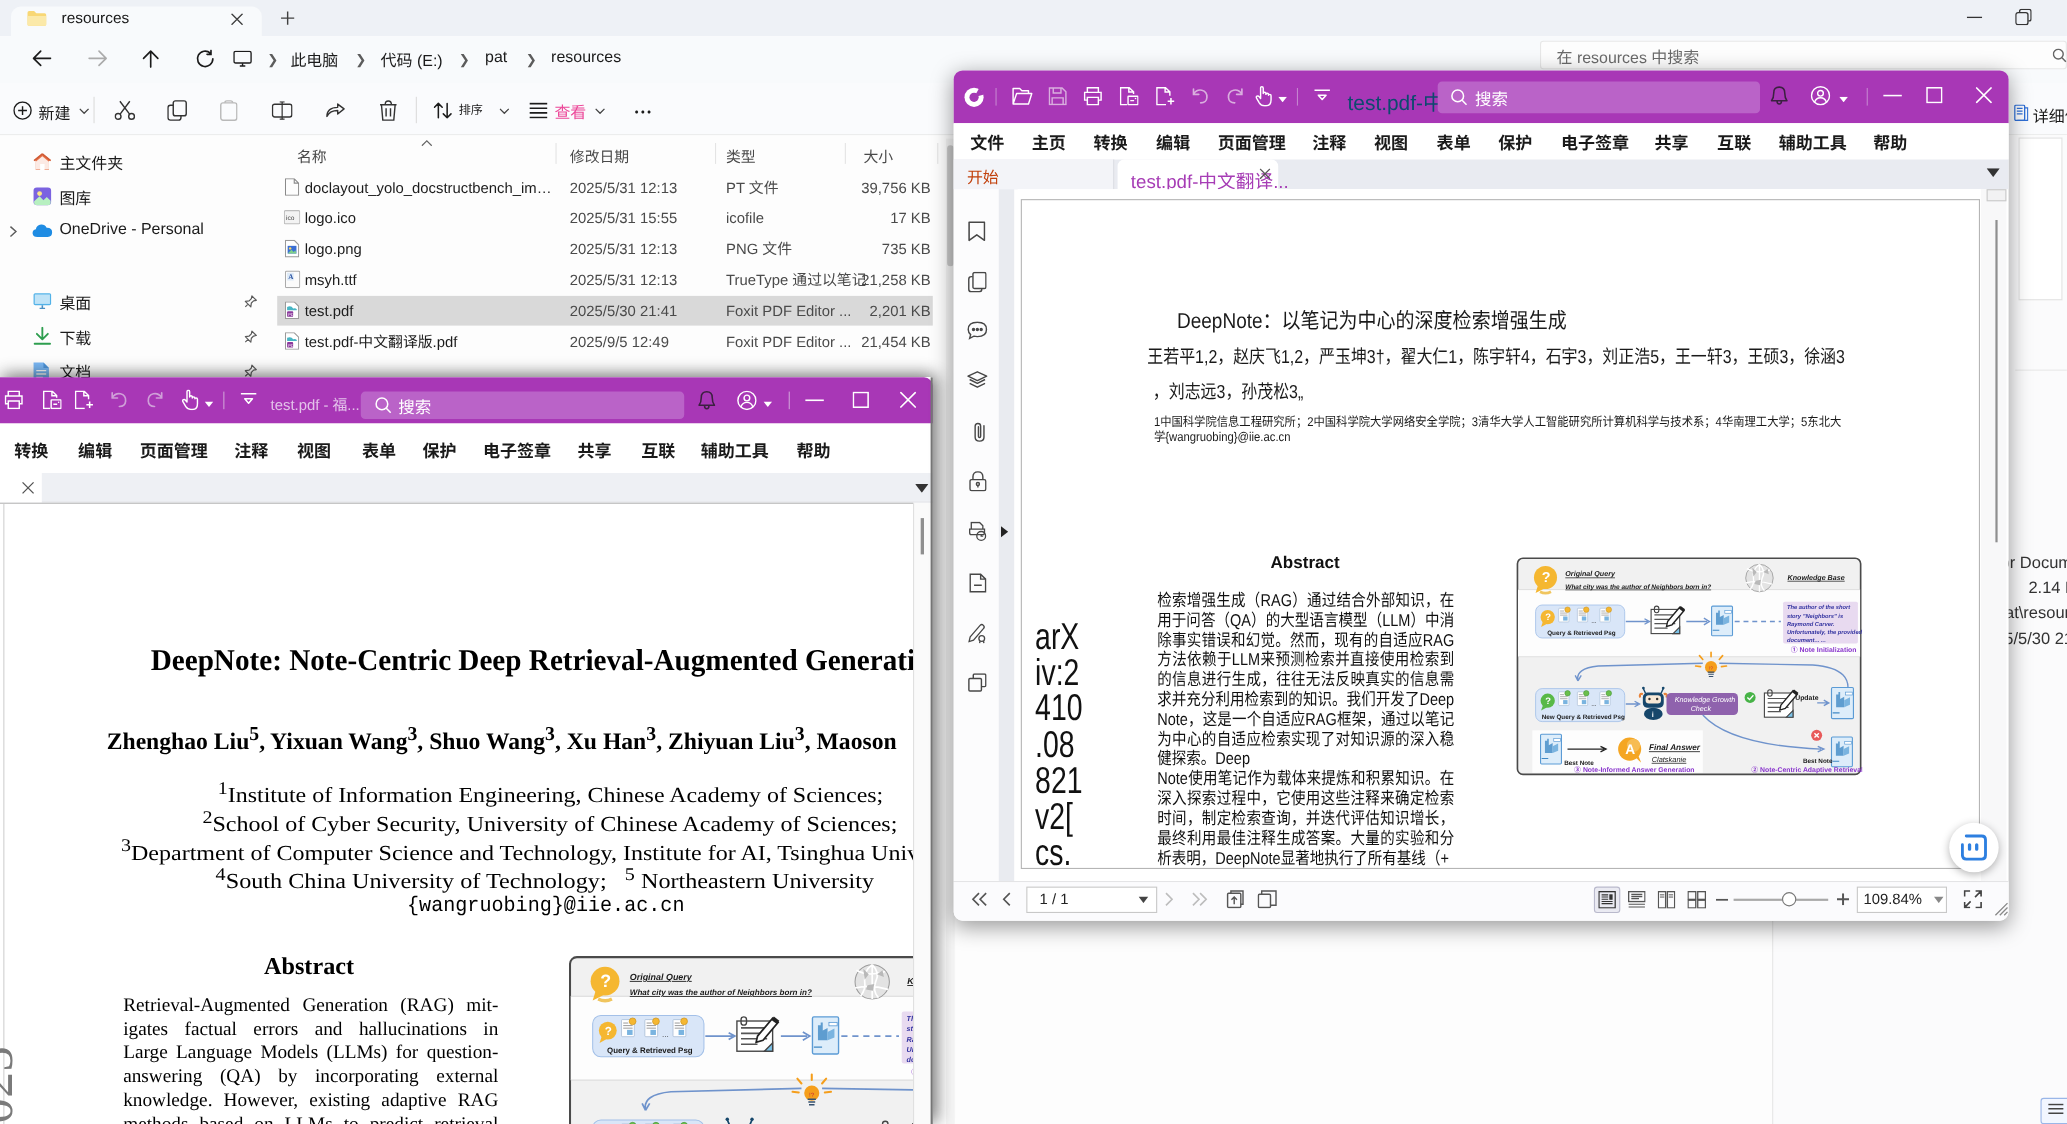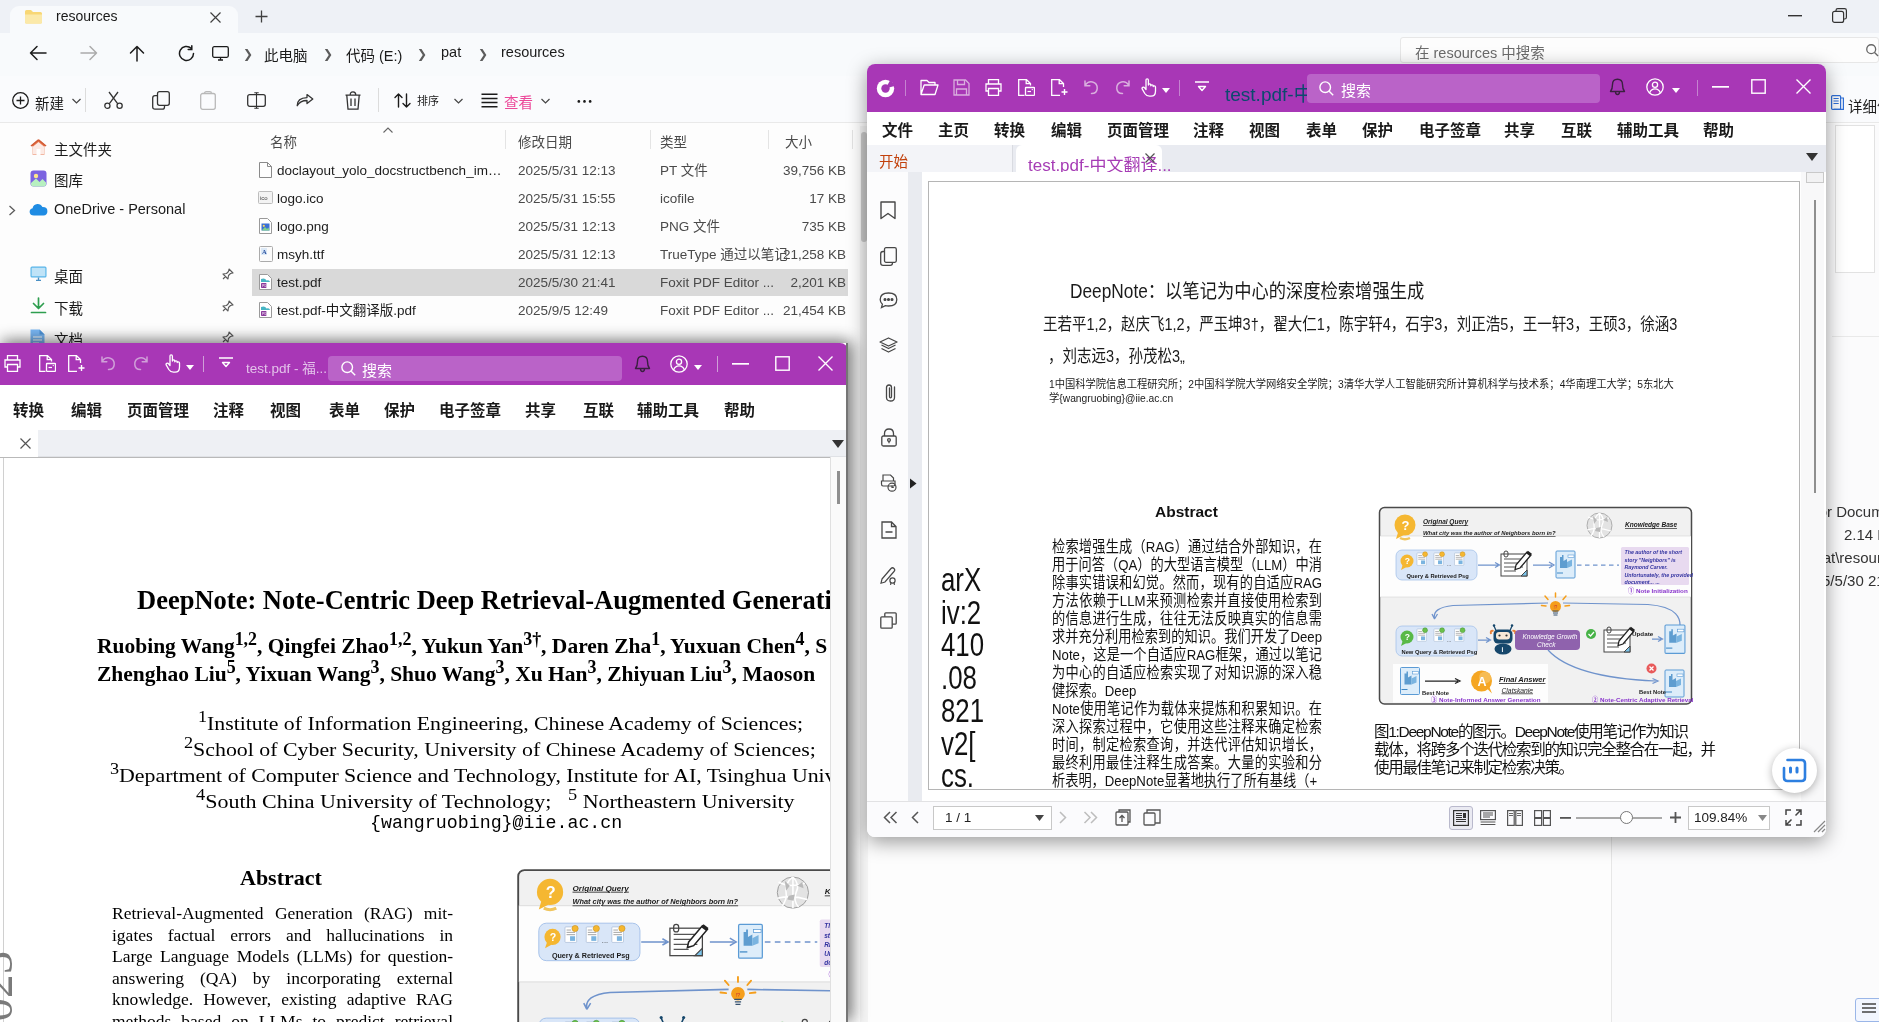--- a/index.html
+++ b/index.html
@@ -504,21 +504,20 @@
       <path d="M0.5 0.5 L10.5 10.5 M10.5 0.5 L0.5 10.5"></path>
     </svg>
   <svg class="a" style="left:832px;top:97px" width="12" height="8" viewBox="0 0 12 8" fill="#333">
       <path d="M0 0 H12 L6 8 Z"></path>
     </svg>
 
   <div class="a doc-serif" style="left:0;top:114px;width:830px;height:565px;background:#fff;border-top:1px solid #b9b9b9;overflow:hidden">
     <div class="a" style="left:3px;top:0;width:1px;height:565px;background:#d0d0d0"></div>
     <div class="a" style="left:-31px;top:587px;font-size:47px;color:#7a7a7a;transform:rotate(-90deg);transform-origin:left top;white-space:nowrap">2025</div>
     <div class="a" style="left:137px;top:126px;font-size:27.5px;font-weight:700;white-space:nowrap;transform:scaleX(0.964);transform-origin:left top">DeepNote: Note-Centric Deep Retrieval-Augmented Generatio</div>
-    <div class="a" style="left:97px;top:171px;font-size:21.5px;font-weight:700;white-space:nowrap">Ruobing Wang<sup>1,2</sup>, Qingfei Zhao<sup>1,2</sup>, Yukun Yan<sup>3†</sup>, Daren Zha<sup>1</sup>, Yuxuan Chen<sup>4</sup>, S</div>
     <div class="a" style="left:97px;top:199px;font-size:21.5px;font-weight:700;white-space:nowrap">Zhenghao Liu<sup>5</sup>, Yixuan Wang<sup>3</sup>, Shuo Wang<sup>3</sup>, Xu Han<sup>3</sup>, Zhiyuan Liu<sup>3</sup>, Maoson</div>
     <div class="a" style="left:198px;top:250px;font-size:19.5px;white-space:nowrap;transform:scaleX(1.116);transform-origin:left top"><sup>1</sup>Institute of Information Engineering, Chinese Academy of Sciences;</div>
     <div class="a" style="left:184px;top:276px;font-size:19.5px;white-space:nowrap;transform:scaleX(1.121);transform-origin:left top"><sup>2</sup>School of Cyber Security, University of Chinese Academy of Sciences;</div>
     <div class="a" style="left:110px;top:302px;font-size:19.5px;white-space:nowrap;transform:scaleX(1.12);transform-origin:left top"><sup>3</sup>Department of Computer Science and Technology, Institute for AI, Tsinghua Univ</div>
     <div class="a" style="left:196px;top:328px;font-size:19.5px;white-space:nowrap;transform:scaleX(1.128);transform-origin:left top"><sup>4</sup>South China University of Technology; &nbsp;&nbsp;<sup>5</sup> Northeastern University</div>
     <div class="a" style="left:370px;top:354px;font-size:19px;font-family:'Liberation Mono',monospace;white-space:nowrap;transform:scaleX(0.962);transform-origin:left top">{wangruobing}@iie.ac.cn</div>
     <div class="a" style="left:240px;top:407px;font-size:22px;font-weight:700">Abstract</div>
     <div class="a" style="left:112px;top:445px;width:341px;font-size:17.5px;line-height:21.6px">
       <div class="jline">Retrieval-Augmented Generation (RAG) mit-</div>
       <div class="jline">igates factual errors and hallucinations in</div>
@@ -716,21 +715,20 @@
       <div style="white-space:nowrap">健探索。Deep</div>
       <div class="jline">Note使用笔记作为载体来提炼和积累知识。在</div>
       <div class="jline">深入探索过程中，它使用这些注释来确定检索</div>
       <div class="jline">时间，制定检索查询，并迭代评估知识增长，</div>
       <div class="jline">最终利用最佳注释生成答案。大量的实验和分</div>
       <div style="white-space:nowrap">析表明，DeepNote显著地执行了所有基线（+</div>
     </div>
     <svg class="a" style="left:453px;top:333px" width="315" height="201" viewBox="0 0 630 402">
         <use href="#dnfig"></use>
       </svg>
-    <div class="a" style="left:449px;top:551px;font-size:15.5px;color:#111;line-height:18px;letter-spacing:-1.3px;white-space:nowrap">图1:DeepNote的图示。DeepNote使用笔记作为知识<br>载体，将跨多个迭代检索到的知识完全整合在一起，并<br>使用最佳笔记来制定检索决策。</div>
   </div>
 
   <div class="a" style="left:934px;top:108px;width:23px;height:629px;background:#f8f8f9"></div>
   <div class="a" style="left:939px;top:108px;width:18px;height:11px;background:#f2f2f3;border:1px solid #c9c9c9"></div>
   <div class="a" style="left:947px;top:136px;width:2px;height:293px;background:#8f8f8f"></div>
 
   <div class="a" style="left:0;top:737px;width:959px;height:36px;background:#fbfbfd;border-top:1px solid #e2e2e4;border-radius:0 0 8px 8px"></div>
   <svg class="a" style="left:16px;top:747px" width="15" height="13" viewBox="0 0 15 13" fill="none" stroke="#555" stroke-width="1.5">
       <path d="M7 1 L1.5 6.5 L7 12 M13.5 1 L8 6.5 L13.5 12"></path>
     </svg>

